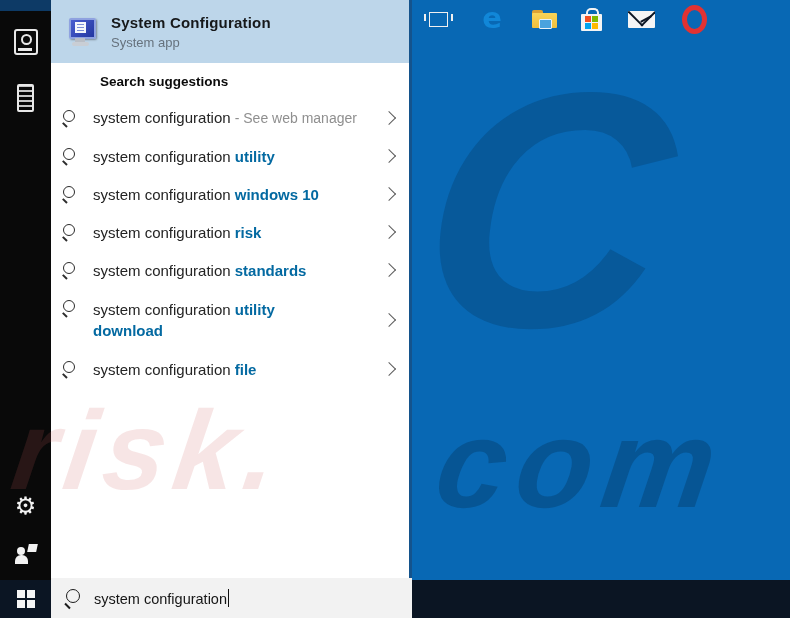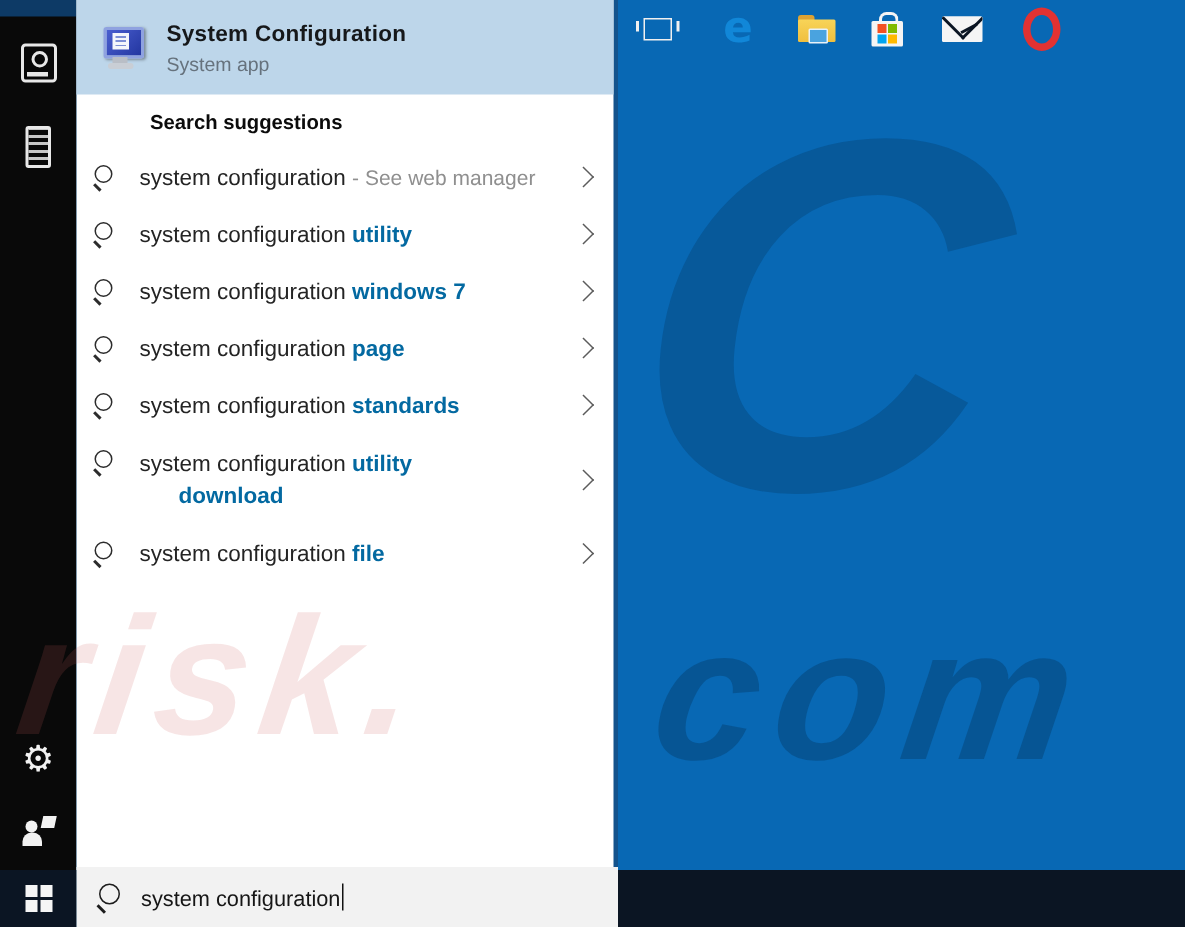--- a/index.html
+++ b/index.html
@@ -53,21 +53,21 @@
   .sel-text{margin-left:14px;}
   .sel-title{font-size:15px;font-weight:700;color:#16181a;letter-spacing:.2px;}
   .sel-sub{font-size:13px;color:#66727d;margin-top:4px;}
   .sheader{position:absolute;left:11px;top:74px;font-size:13.5px;font-weight:700;color:#0b0b0b;margin-left:38px;}
   .slist{position:absolute;left:0;top:99px;width:100%;}
   .srow{display:flex;align-items:center;height:38px;padding:0 15px 0 11px;box-sizing:border-box;cursor:pointer;}
   .srow.tall{height:61px;}
   .srow.tall .mag{align-self:flex-start;margin-top:11px;}
   .stext{flex:1;margin-left:14px;font-size:15px;color:#242424;line-height:21px;}
   .stext .b{font-weight:700;color:#0369a1;}
-  .stext .l2{display:block;margin-left:26px;}
+  .stext .l2{display:block;}
   .stext .note{color:#8f8f8f;font-size:14px;}
   
   .mag{width:17px;height:17px;position:relative;flex:0 0 auto;}
   .mag::before{content:'';position:absolute;left:1px;top:0;width:10px;height:10px;border:1.6px solid #2c2c2c;border-radius:50%;}
   .mag::after{content:'';position:absolute;left:0px;bottom:1px;width:6px;height:1.7px;background:#2c2c2c;transform:rotate(45deg);}
   
   .chev{width:9px;height:9px;border-top:1.7px solid #5c5c5c;border-right:1.7px solid #5c5c5c;transform:rotate(45deg);flex:0 0 auto;margin-left:8px;}
   
   .sbox{position:absolute;left:51px;top:578px;width:361px;height:40px;background:#f2f2f2;z-index:6;display:flex;align-items:center;cursor:text;}
   .sbox .mag2{width:19px;height:19px;position:relative;margin-left:13px;flex:0 0 auto;}
@@ -161,27 +161,27 @@
 
     <div class="srow">
       <span class="mag"></span>
       <span class="stext"><span>system configuration </span><span class="b">utility</span></span>
       <span class="chev"></span>
     </div>
 
 
     <div class="srow">
       <span class="mag"></span>
-      <span class="stext"><span>system configuration </span><span class="b">windows 7</span></span>
-      <span class="chev"></span>
-    </div>
-
-    <div class="srow">
-      <span class="mag"></span>
-      <span class="stext"><span>system configuration </span><span class="b">page</span></span>
+      <span class="stext"><span>system configuration </span><span class="b">windows 10</span></span>
+      <span class="chev"></span>
+    </div>
+
+    <div class="srow">
+      <span class="mag"></span>
+      <span class="stext"><span>system configuration </span><span class="b">risk</span></span>
       <span class="chev"></span>
     </div>
 
     <div class="srow">
       <span class="mag"></span>
       <span class="stext"><span>system configuration </span><span class="b">standards</span></span>
       <span class="chev"></span>
     </div>
 
     <div class="srow tall">

